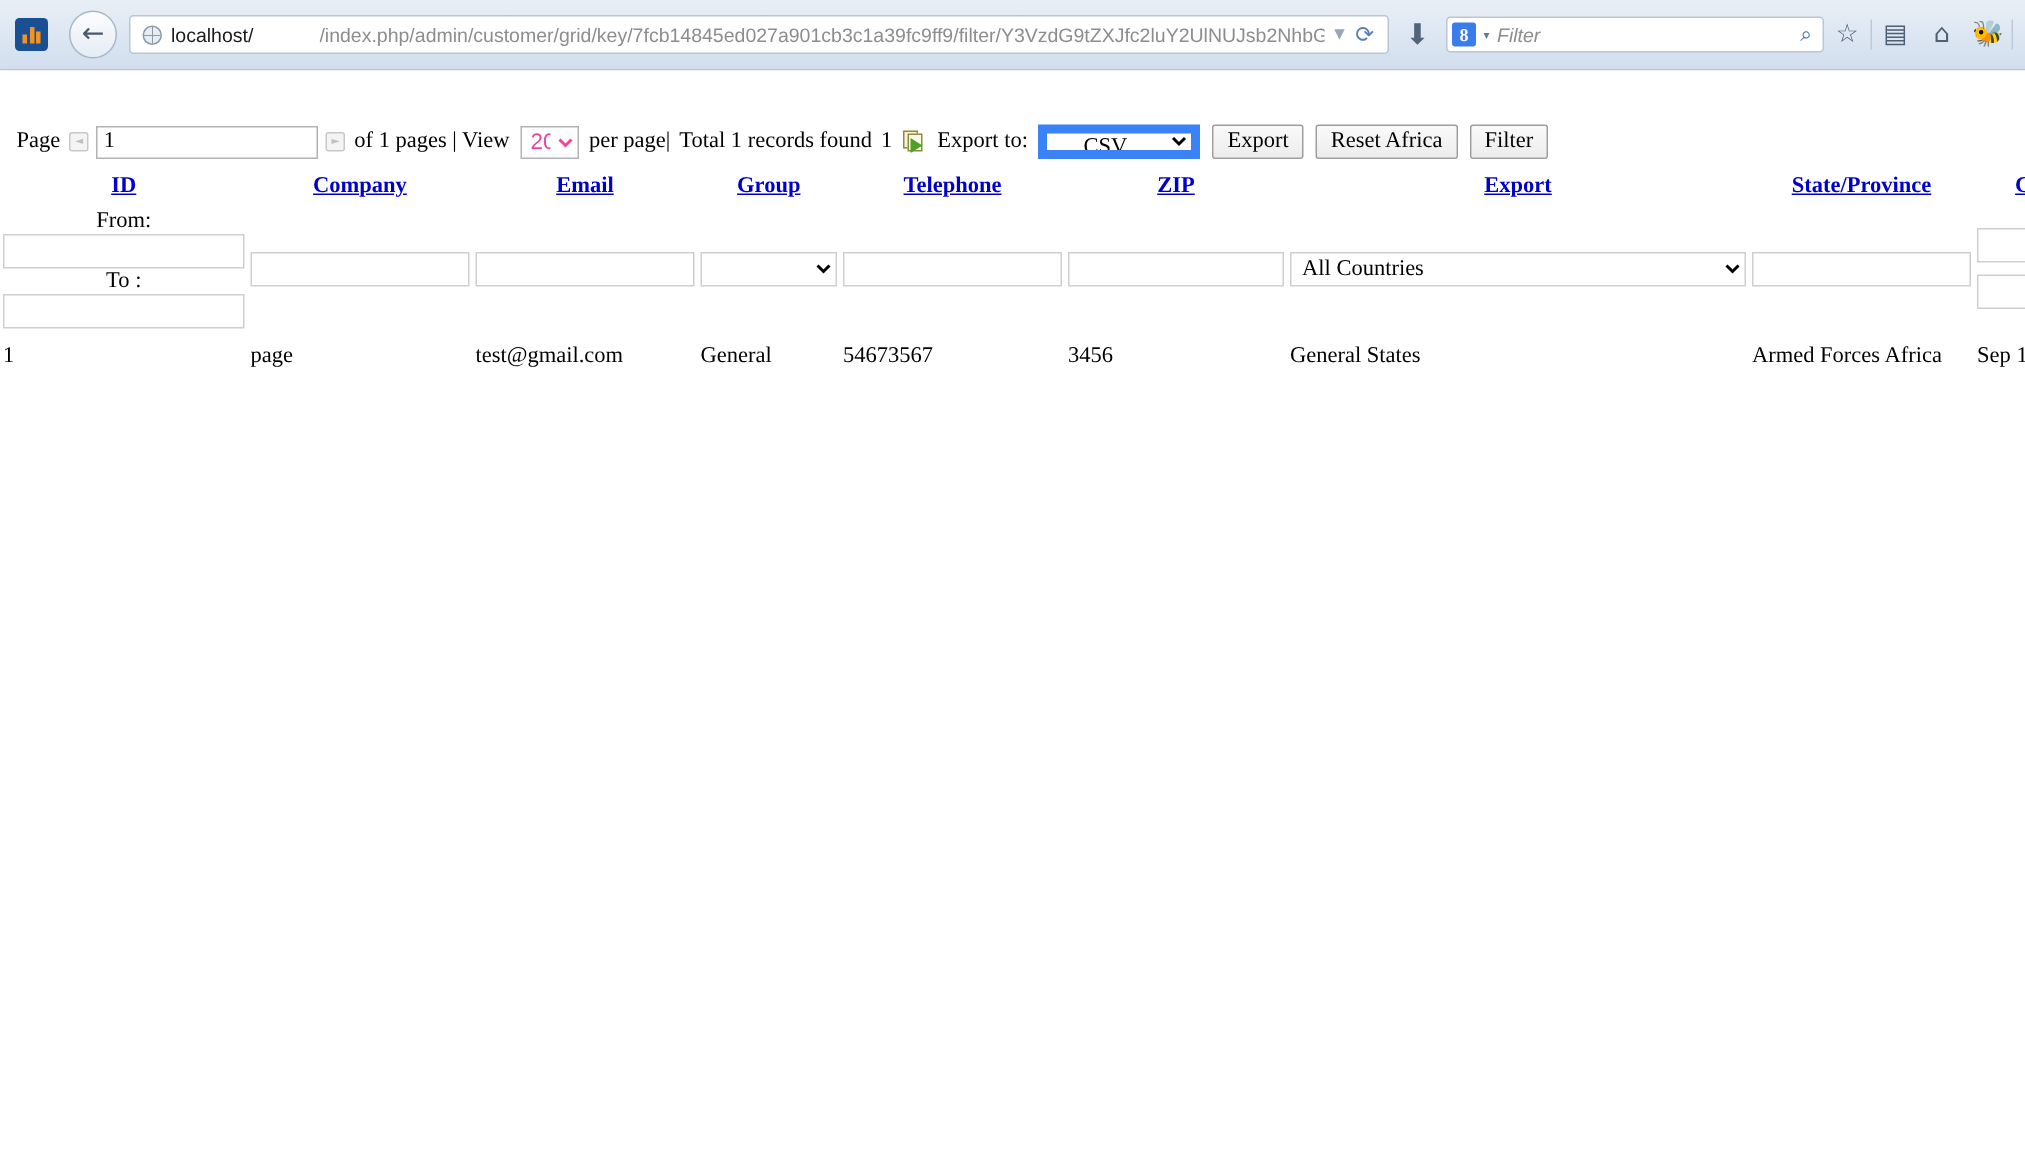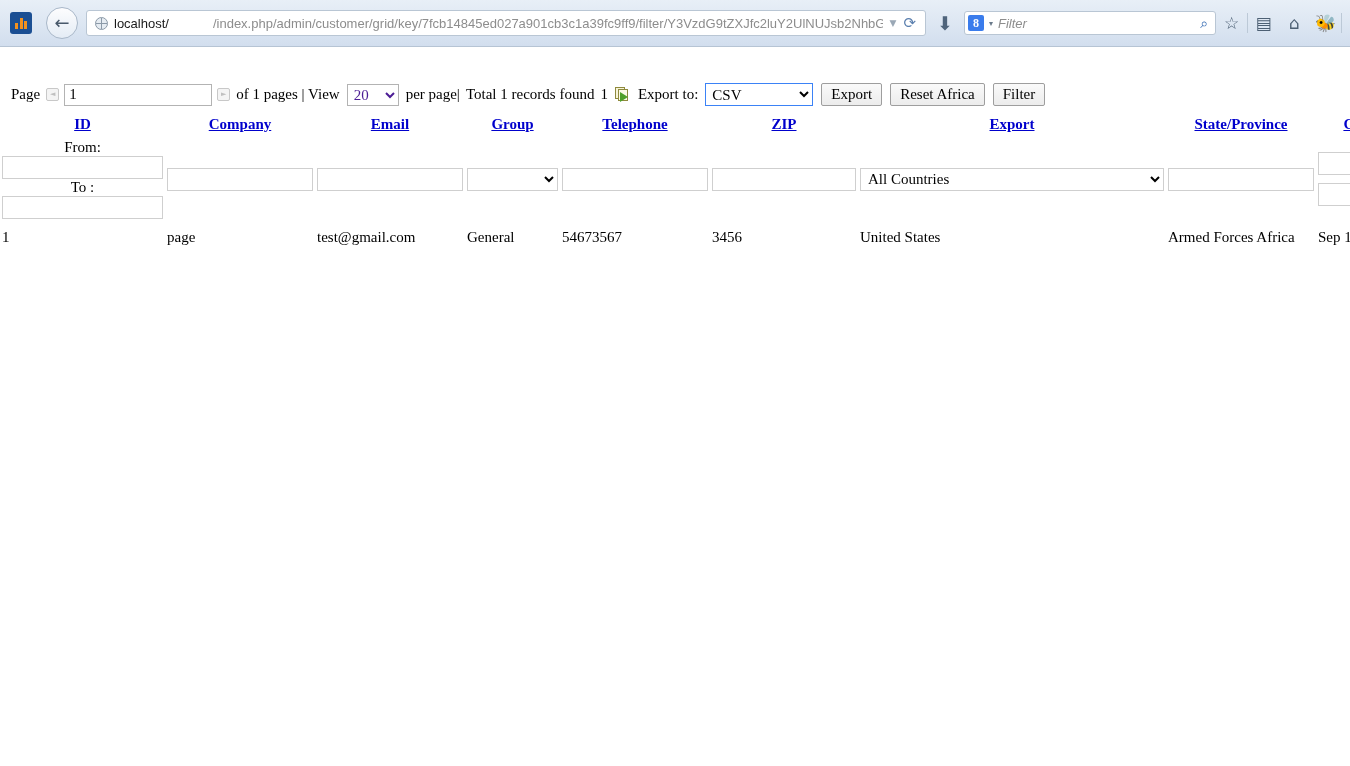--- a/index.html
+++ b/index.html
@@ -154,23 +154,23 @@
     color: #c0c0c0; font-size: 7px; line-height: 1;
     font-family: "DejaVu Sans", sans-serif;
   }
   .page-input {
     width: 148px; height: 22px;
     border: 1px solid #b3b3b3; background: #fff;
     font-family: "Liberation Serif", serif; font-size: 15px;
     padding: 0 4px; color: #000; margin: 0 2px;
   }
   .view-select {
-    height: 22px; width: 52px;
-    font-family: Liberation Serif, serif; font-size: 15px;
-    border: 1px solid #b3b3b3; background: #fff; color: #4c1d95;
+    height: 22px; width: 39px;
+    font-family: Liberation Sans, sans-serif; font-size: 15px;
+    border: 1px solid #b3b3b3; background: #fff; color: #ec4899;
     padding: 0 2px; margin: 0 4px;
   }
   .export-gicon {
     width: 15px; height: 15px; margin: 0 5px 0 4px; position: relative; flex: none;
   }
   .export-gicon .sheet {
     position: absolute; left: 0; top: 0; width: 10px; height: 12px;
     background: #f7f4d8; border: 1px solid #8f8a3d;
   }
   .export-gicon .sheet2 {
@@ -179,22 +179,22 @@
   }
   .export-gicon .arrow {
     position: absolute; left: 5px; top: 5px;
     width: 0; height: 0;
     border-top: 5px solid transparent; border-bottom: 5px solid transparent;
     border-left: 8px solid #4fa02a;
   }
   .csv-select {
     height: 23px; width: 108px;
     font-family: "Liberation Serif", serif; font-size: 15px;
-    border: 1px solid #3b82f6; background: #fff; color: #000;
-    padding: 0 2px; margin-left: 4px;
+    border: 6px solid #3b82f6; background: #fff; color: #000;
+    padding: 0 20px; margin-left: 4px;
   }
   .gbtn {
     height: 23px; margin-left: 8px;
     font-family: "Liberation Serif", serif; font-size: 15px;
     color: #000;
     background: linear-gradient(to bottom,#fafafa,#ececec);
     border: 1px solid #9e9e9e; border-radius: 2px;
     padding: 0 9px; line-height: 21px;
   }
 
@@ -394,20 +394,20 @@
         </td>
       </tr>
 
       <tr>
         <td class="data-cell">1</td>
         <td class="data-cell">page</td>
         <td class="data-cell">test@gmail.com</td>
         <td class="data-cell">General</td>
         <td class="data-cell">54673567</td>
         <td class="data-cell">3456</td>
-        <td class="data-cell">United States</td>
+        <td class="data-cell">General States</td>
         <td class="data-cell">Armed Forces Africa</td>
         <td class="data-cell">Sep 1 PM</td>
       </tr>
     </tbody>
   </table>
 
 </div>
 
 </body></html>

